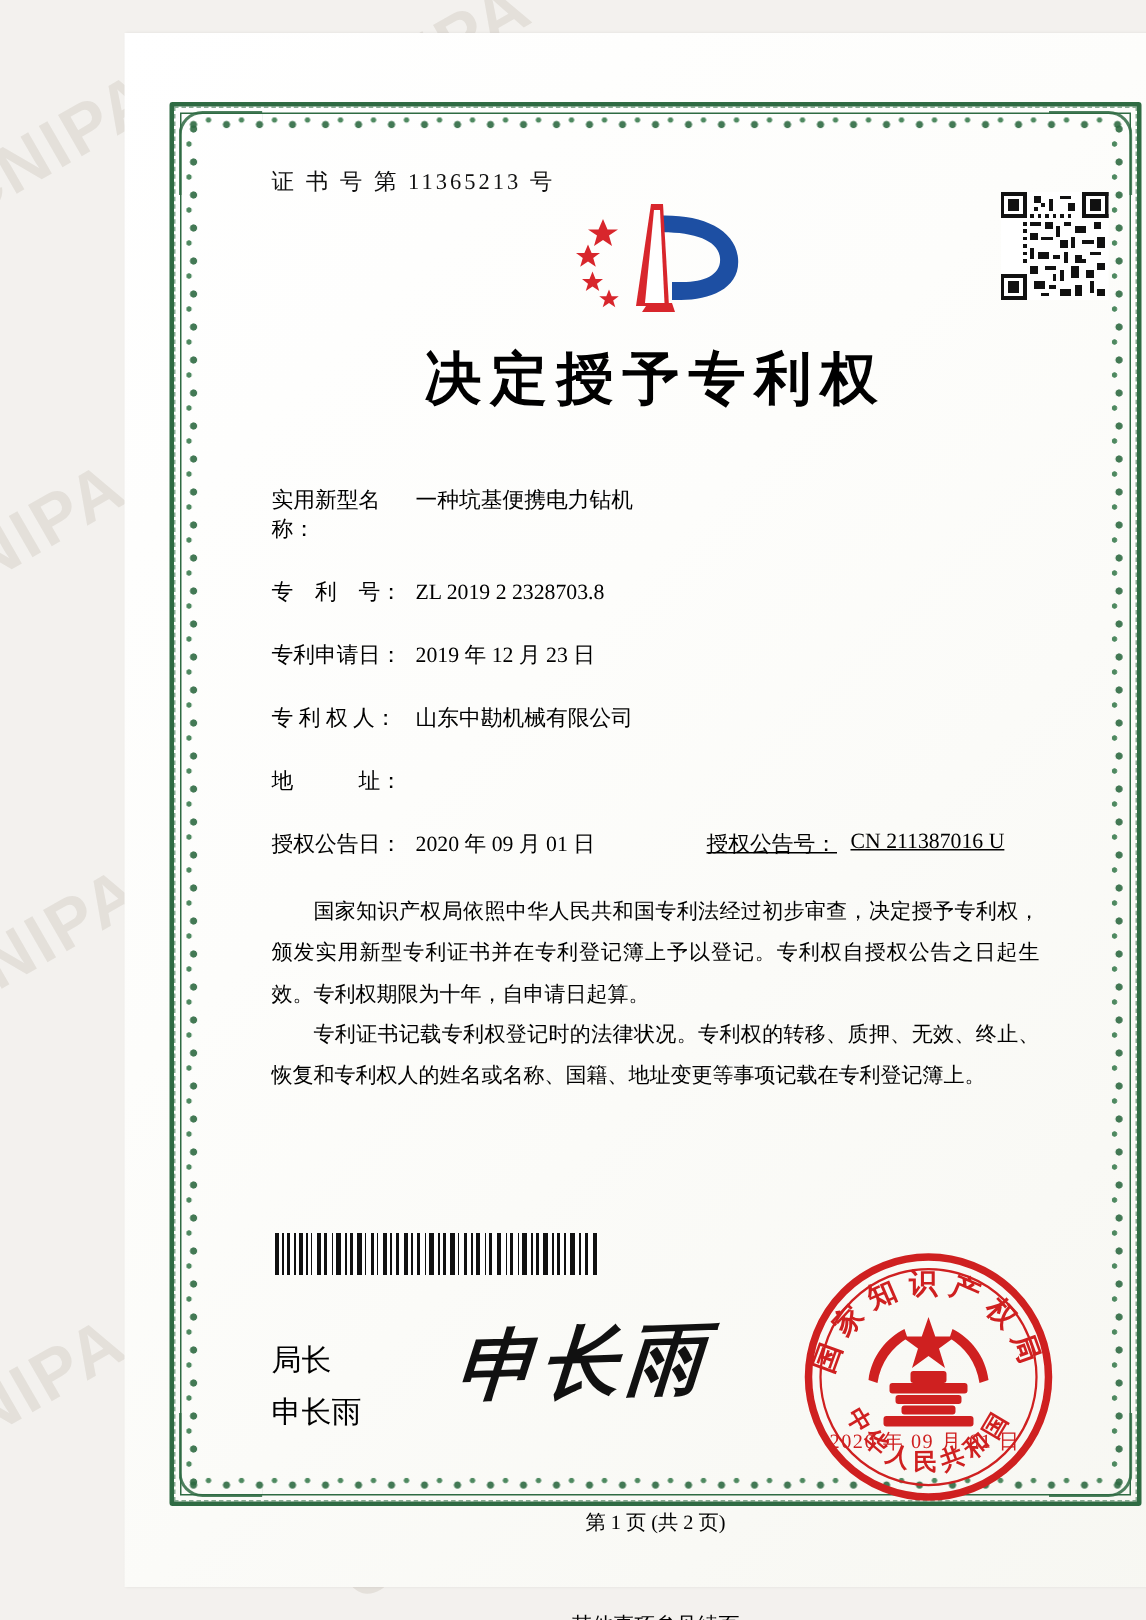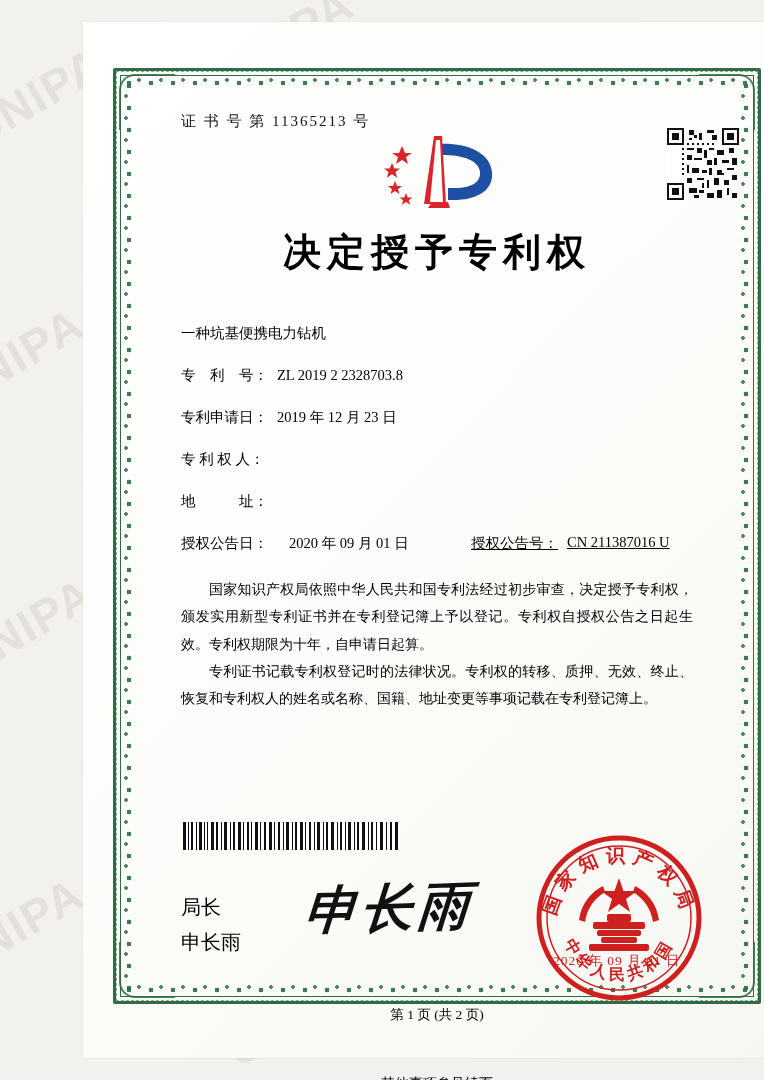--- a/index.html
+++ b/index.html
@@ -170,21 +170,21 @@
   }
   .f-label {
     width: 96px;
     flex: none;
     letter-spacing: 0px;
   }
   .f-value {
     flex: 1;
   }
   .inline-2 { display: flex; width: 100%; }
-  .inline-2 .col-a { width: 290px; gap: 12px; }
+  .inline-2 .col-a { width: 290px; }
   .inline-2 .col-b { display: flex; text-decoration: underline; }
   .inline-2 .col-b .f-label { width: 96px; }
 
   .body-text {
     margin: 14px 38px 0 38px;
     font-size: 14px;
     line-height: 1.95;
     text-align: justify;
     color: #000;
   }
@@ -388,36 +388,38 @@
       </g>
     </svg>
 
     <div class="cert-no">证 书 号 第 11365213 号</div>
 
     <h1 id="title">决定授予专利权</h1>
 
     <div class="fields">
 
       <div class="field-row">
+        <div class="f-label">实用新型名称：</div>
         <div class="f-value">一种坑基便携电力钻机</div>
       </div>
 
 
       <div class="field-row">
         <div class="f-label">专　利　号：</div>
         <div class="f-value">ZL 2019 2 2328703.8</div>
       </div>
 
       <div class="field-row">
         <div class="f-label">专利申请日：</div>
         <div class="f-value">2019 年 12 月 23 日</div>
       </div>
 
       <div class="field-row">
         <div class="f-label">专 利 权 人：</div>
+        <div class="f-value">山东中勘机械有限公司</div>
       </div>
 
       <div class="field-row">
         <div class="f-label">地　　　址：</div>
       </div>
 
       <div class="field-row">
         <div class="inline-2">
           <div class="col-a" style="display:flex;">
             <div class="f-label">授权公告日：</div>

